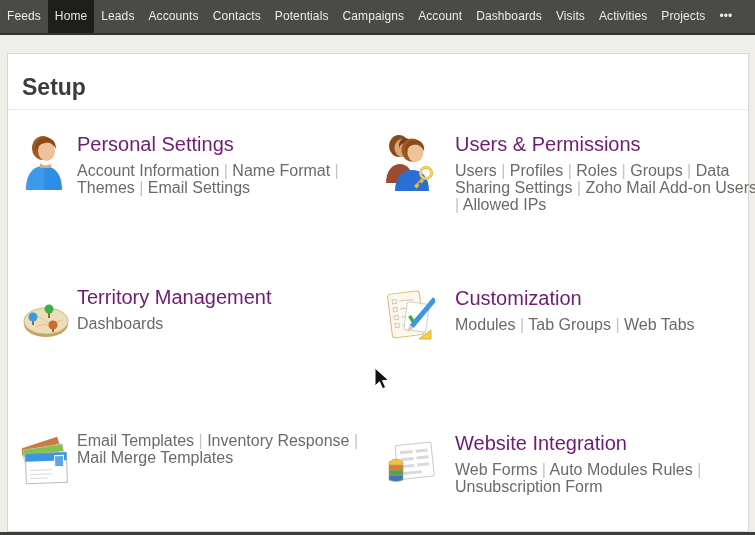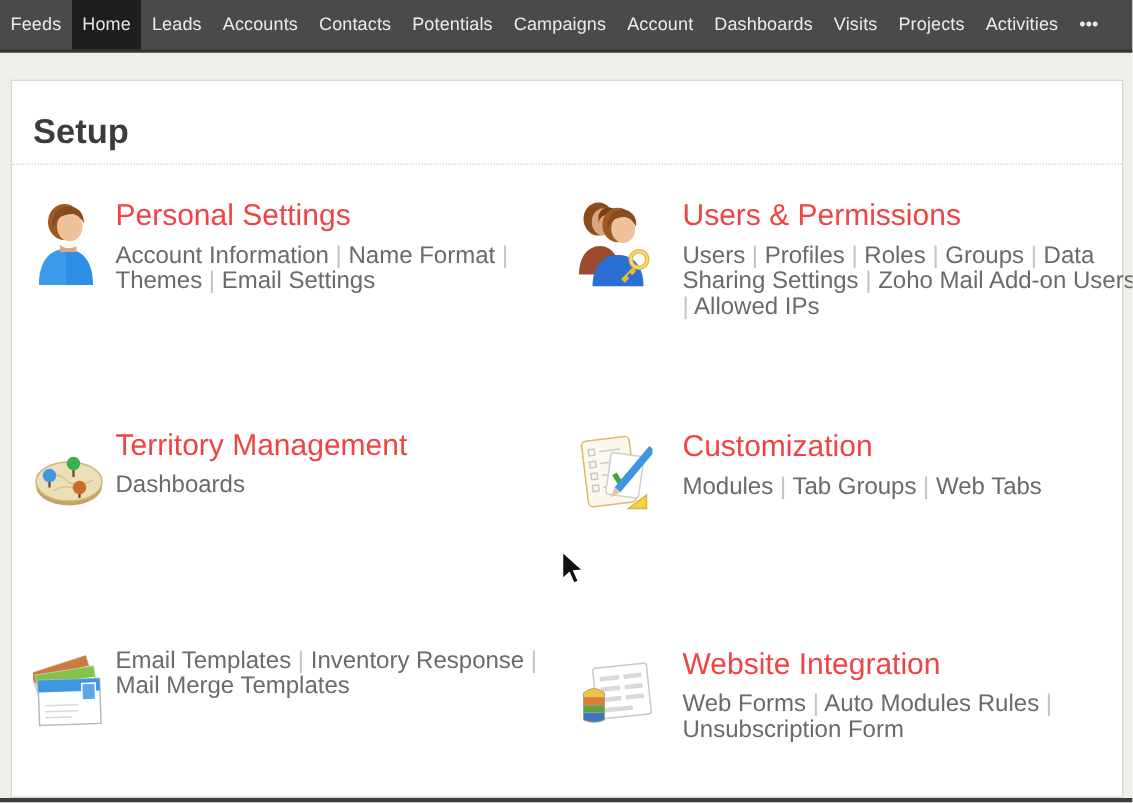--- a/index.html
+++ b/index.html
@@ -36,21 +36,21 @@
   
   .section{position:absolute;display:flex;align-items:flex-start;}
   .s1{top:79px;left:14px;}   .s2{top:79px;left:377px;}
   .s3{top:232px;left:14px;}  .s4{top:233px;left:377px;}
   .s5{top:378px;left:14px;}  .s6{top:378px;left:377px;}
   .icon-box{flex:none;width:55px;}
   .col-r .icon-box{width:70px;}
   .txt{width:302px;}
   .col-r .txt{width:308px;}
   .sec-title{
-    margin:0 0 6px 0;font-size:20px;font-weight:400;color:#ef4444;cursor:pointer;
+    margin:0 0 6px 0;font-size:20px;font-weight:400;color:#701a75;cursor:pointer;
   }
   .links{font-size:16px;color:#6b6a66;line-height:17px;}
   .links .lnk{cursor:pointer;}
   .links .sep{color:#c3c3c0;}
   
   .bottom-bar{position:absolute;left:0;right:0;bottom:0;height:3px;background:#3d3d3b;}
   .cursor{position:absolute;left:374px;top:367px;width:17px;height:26px;z-index:10;pointer-events:none;}
   svg{display:block;}
 </style>
 </head>
@@ -60,22 +60,22 @@
     <a class="nav-item">Feeds</a>
     <a class="nav-item active">Home</a>
     <a class="nav-item">Leads</a>
     <a class="nav-item">Accounts</a>
     <a class="nav-item">Contacts</a>
     <a class="nav-item">Potentials</a>
     <a class="nav-item">Campaigns</a>
     <a class="nav-item">Account</a>
     <a class="nav-item">Dashboards</a>
     <a class="nav-item">Visits</a>
+    <a class="nav-item">Activities</a>
     <a class="nav-item">Projects</a>
-    <a class="nav-item">Activities</a>
     <a class="nav-item">•••</a>
   </nav>
 
 <div class="panel">
   <h1 class="setup-title">Setup</h1>
   <div class="dotted-sep"></div>
 
   <div class="section s1">
     <div class="icon-box">
       <svg width="44" height="58" viewBox="0 0 44 58">

